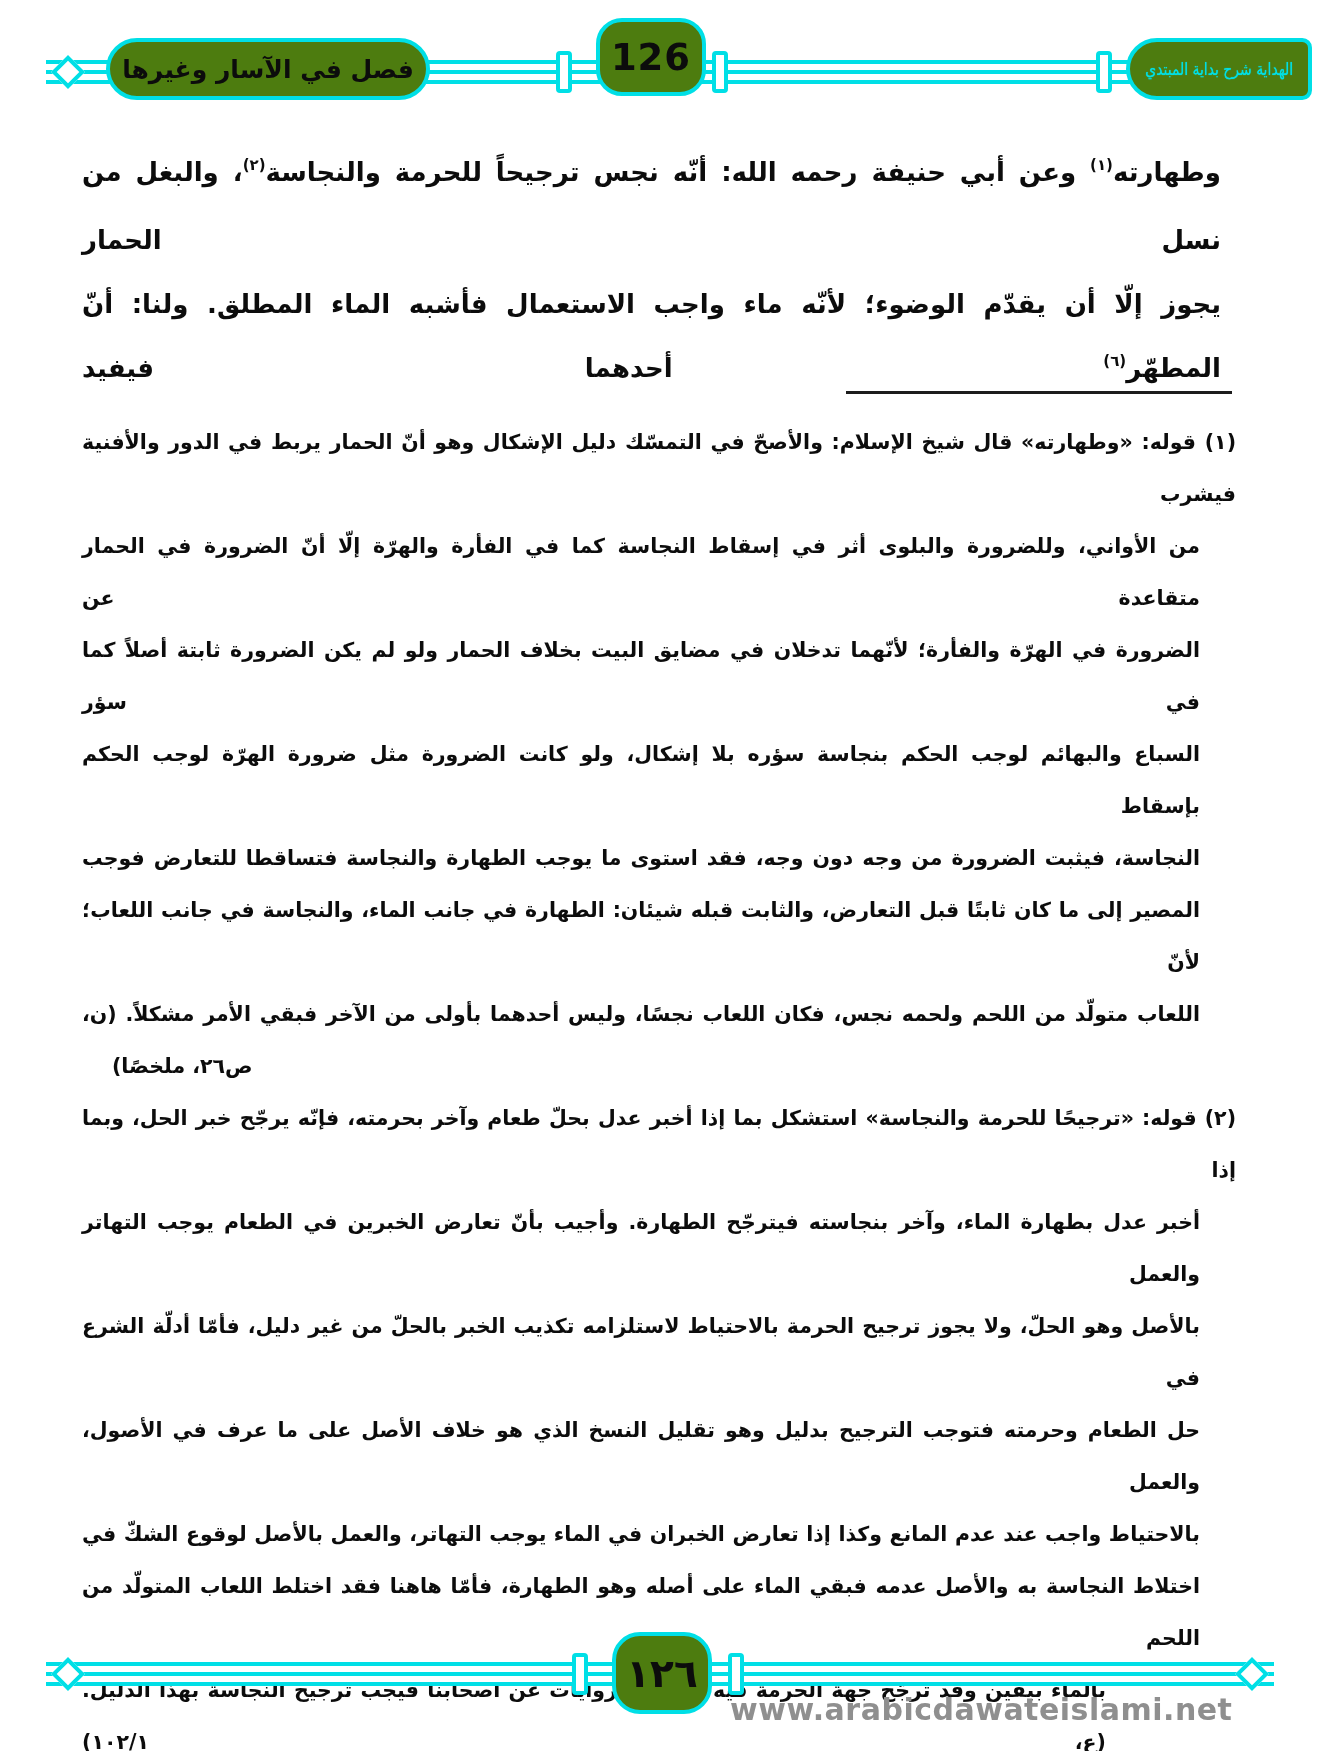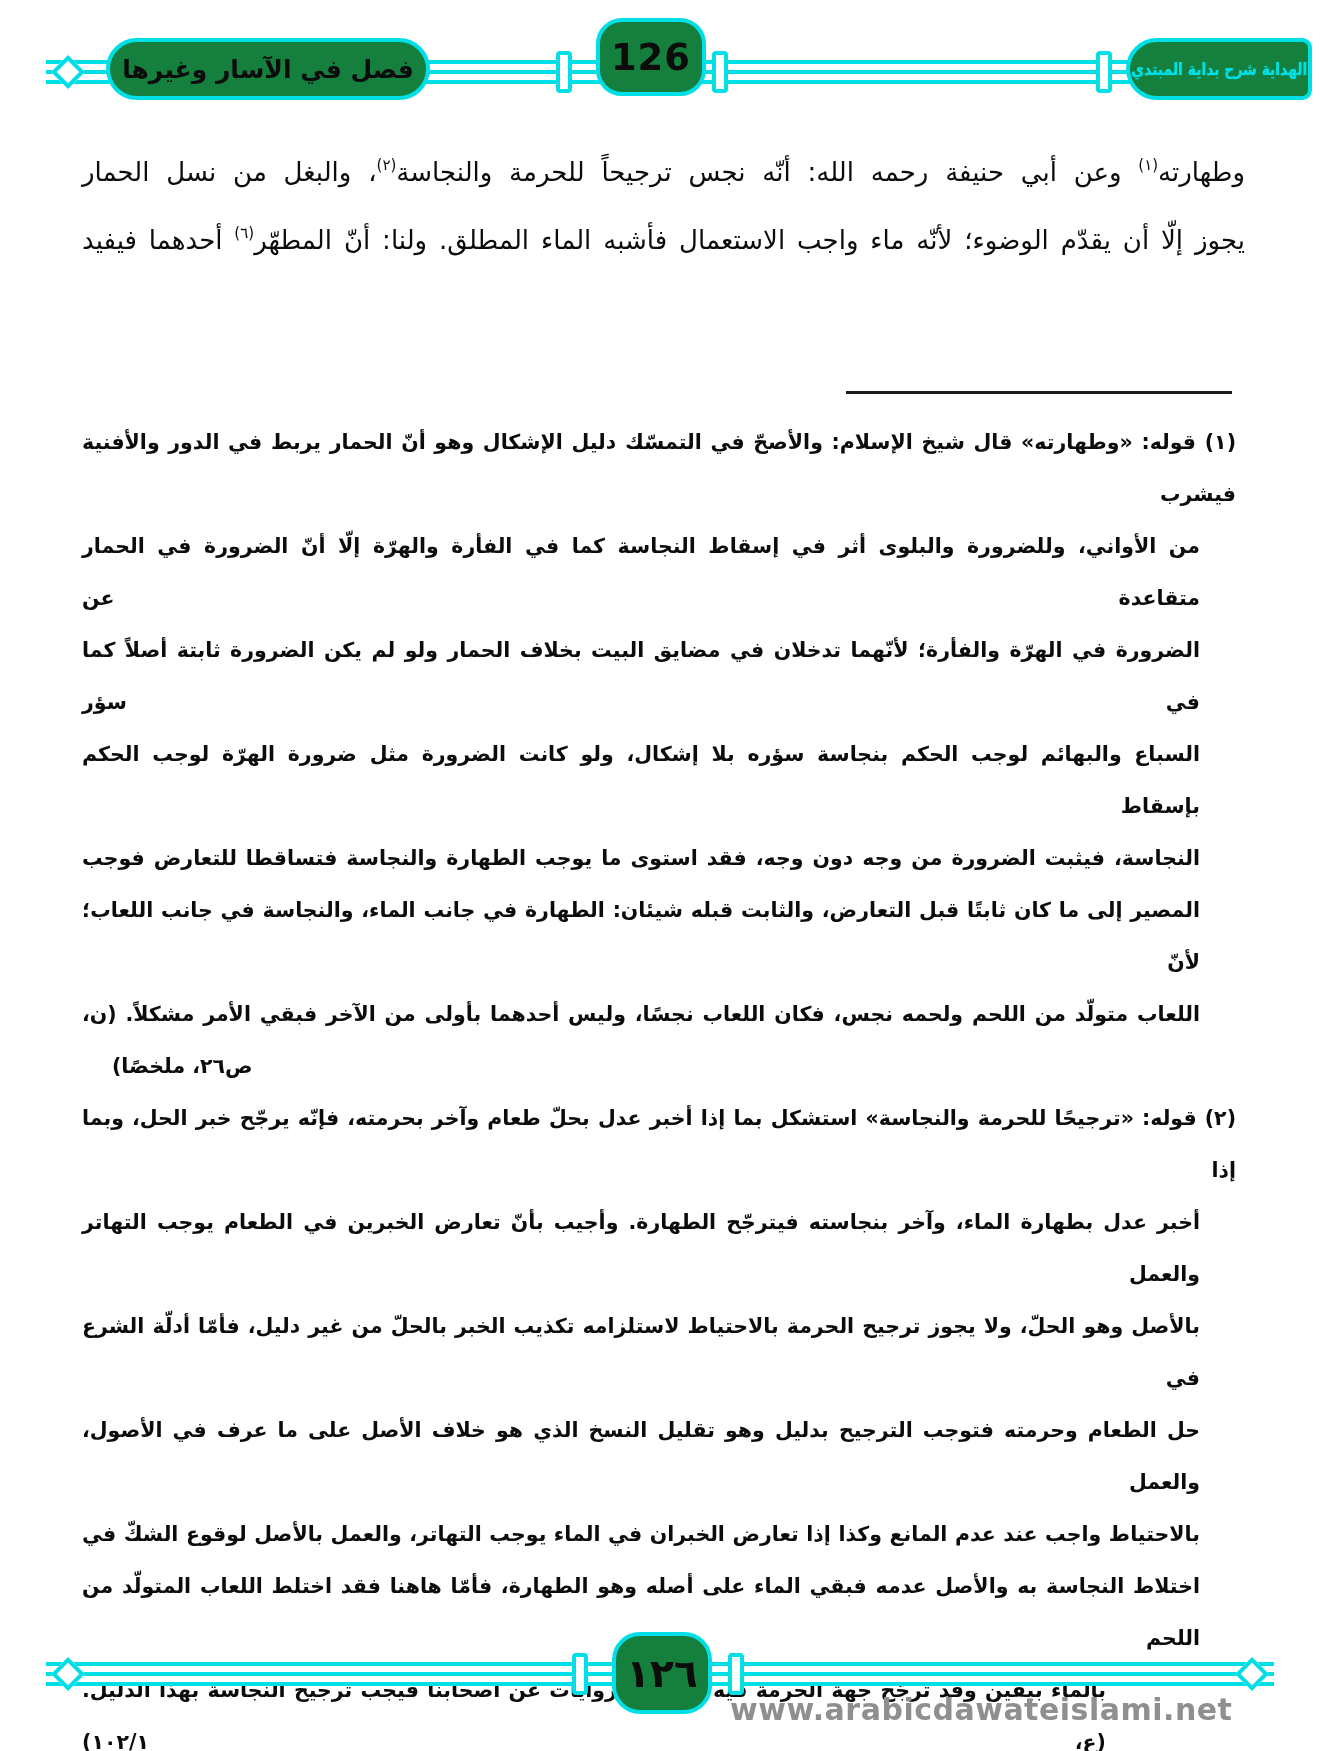--- a/index.html
+++ b/index.html
@@ -15,43 +15,43 @@
 
   
   .rule{position:absolute;height:24px;
         background:linear-gradient(to bottom,
           var(--c) 0 4px,#fff 4px 10px,
           var(--c) 10px 14px,#fff 14px 20px,
           var(--c) 20px 24px);}
   .rule.hdr{left:46px;right:46px;top:60px;}
   .rule.ftr{left:46px;right:46px;top:1662px;}
 
-  .cartouche{position:absolute;background:#15803d;border:4px solid var(--c);
+  .cartouche{position:absolute;background:#4d7c0f;border:4px solid var(--c);
              display:flex;align-items:center;justify-content:center;z-index:3;}
   .cart-section{left:106px;top:38px;width:324px;height:62px;border-radius:32px;
                 font-size:25px;font-weight:700;}
   .cart-pageno{left:596px;top:18px;width:110px;height:78px;border-radius:26px;
                font-size:37px;font-weight:700;letter-spacing:1px;}
   .cart-title{left:1126px;top:38px;width:186px;height:62px;border-radius:32px 10px 10px 32px;
-              color:var(--c);font-size:17px;font-weight:700;overflow:hidden;}
+              color:var(--c);font-size:17px;font-weight:400;overflow:hidden;}
   .cart-title span{display:inline-block;transform:scaleX(.82);white-space:nowrap;
                    text-shadow:0 0 1px var(--c);}
   .cart-footer{left:612px;top:1632px;width:100px;height:82px;border-radius:28px;
                font-size:39px;font-weight:700;}
 
   .clamp{position:absolute;width:16px;height:42px;background:#fff;
          border:4px solid var(--c);border-radius:4px;z-index:2;}
   .clamp.hdr{top:51px;} .clamp.ftr{top:1653px;}
   .endcap{position:absolute;width:24px;height:24px;background:#fff;
           border:4px solid var(--c);transform:rotate(45deg);z-index:2;}
   .endcap.hdr{top:60px;} .endcap.ftr{top:1662px;}
 
   
-  .matn{position:absolute;top:140px;right:75px;left:82px;direction:rtl;
-        font-size:26px;font-weight:400;color:var(--ink);}
+  .matn{position:absolute;top:140px;right:99px;left:82px;direction:rtl;
+        font-size:26px;font-weight:700;color:var(--ink);}
   .m-line{line-height:64px;text-align:justify;text-align-last:justify;}
   .seg-h,.seg-hs{color:var(--hl);}
   .seg-s,.seg-hs{font-size:15px;position:relative;top:-11px;}
 
   
   .fn-sep{position:absolute;top:391px;right:88px;width:386px;height:3px;background:#1c1c1c;}
 
   
   .footnotes{position:absolute;top:416px;right:84px;left:82px;direction:rtl;
              font-size:20.5px;font-weight:700;color:var(--ink);}

